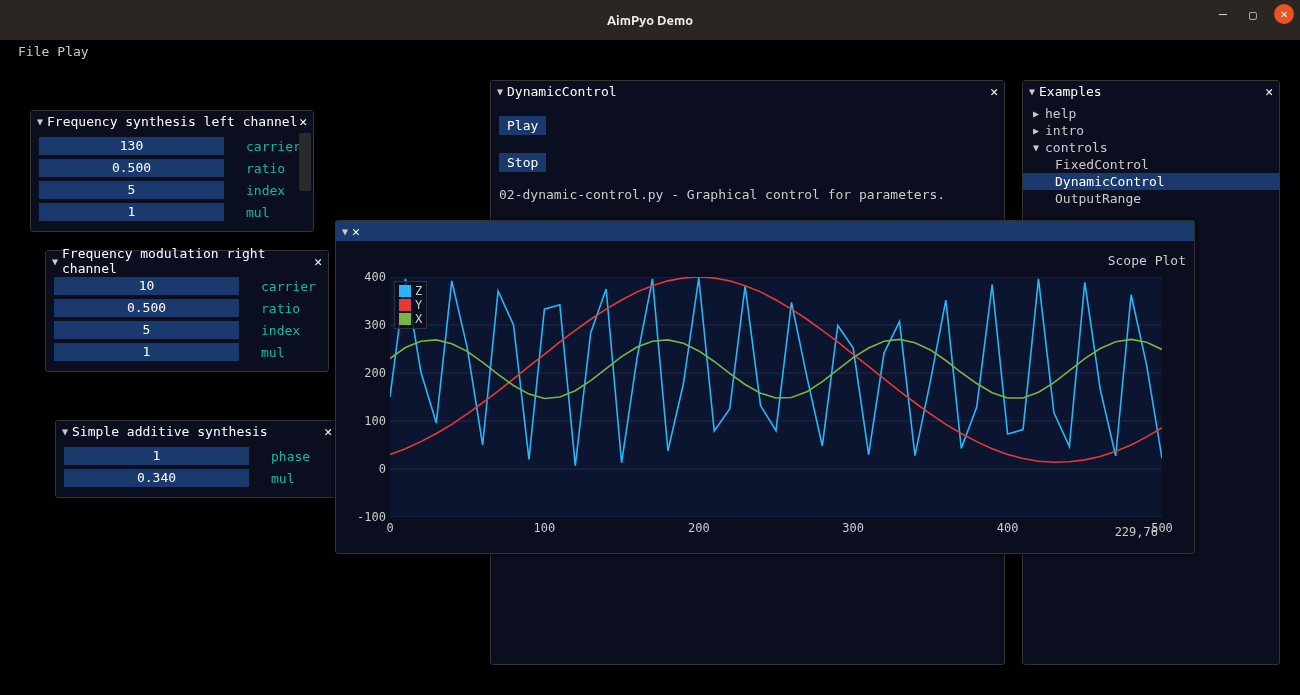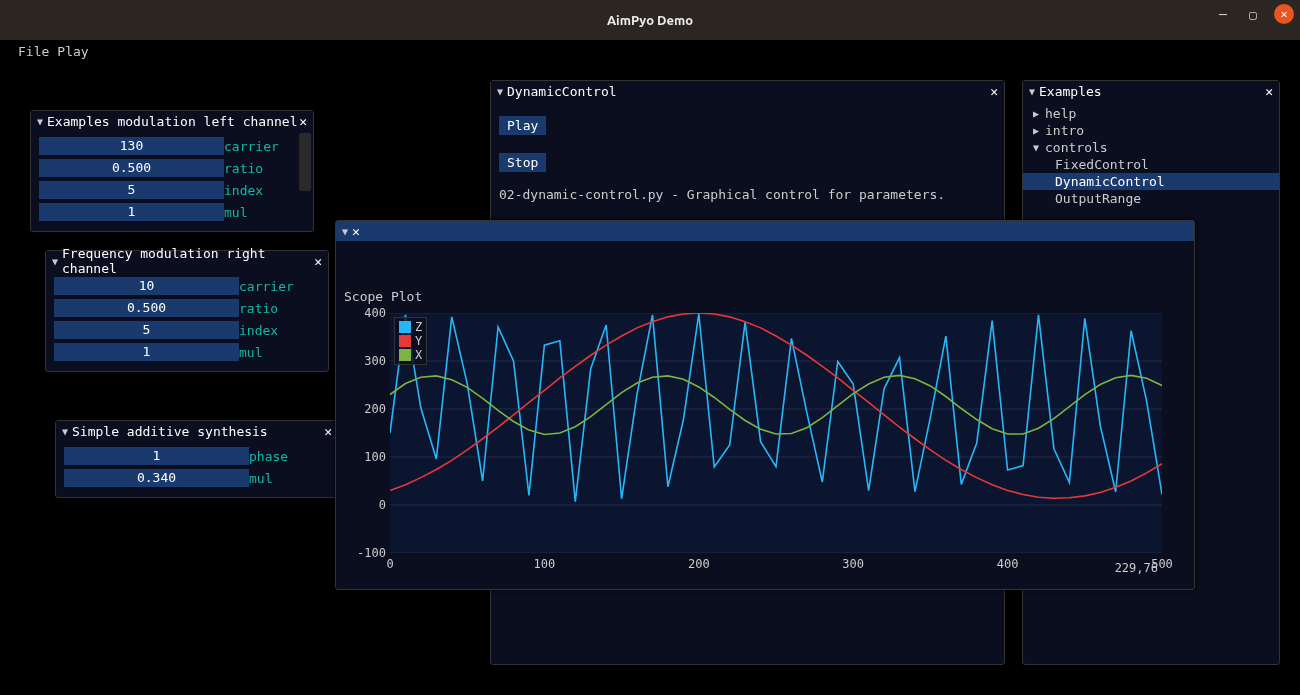--- a/index.html
+++ b/index.html
@@ -75,21 +75,21 @@
 
 .param-row {
   display: flex; align-items: center;
   margin-bottom: 4px;
 }
 .param-slider {
   width: 185px; height: 18px;
   background: #1a3a6e;
   color: #fff; text-align: center;
   line-height: 18px;
-  margin-right: 0;
+  margin-right: 22px;
   border: none;
 }
 .param-label { color: #14b8a6; }
 
 .scrollbar {
   position: absolute; right: 2px; top: 22px; bottom: 2px; width: 12px;
   background: transparent;
 }
 .scroll-thumb { width: 100%; height: 60%; background: #2a2a2a; border-radius: 2px; }
 
@@ -110,21 +110,21 @@
 .tree-item { display: flex; align-items: center; padding: 1px 10px; cursor: pointer; }
 .tree-item.selected { background: #1a3a6e; color: #fff; }
 .tree-caret { width: 12px; font-size: 10px; }
 .tree-indent1 { padding-left: 32px; }
 
 .chart-area {
   position: relative;
   width: 100%; height: 300px;
   background: #0a0e1e;
 }
-.chart-title { text-align: left; color: #ccc; padding: 6px 0; margin-top: 36px; }
+.chart-title { text-align: right; color: #ccc; padding: 6px 0; }
 .plot {
   position: absolute; left: 46px; right: 24px; top: 30px; bottom: 30px;
   background: #0c1530;
 }
 .legend {
   position: absolute; top: 4px; left: 4px;
   background: rgba(10,14,30,0.8);
   border: 1px solid #333;
   padding: 2px 4px;
 }
@@ -151,21 +151,21 @@
 <div class="menubar">
   <span>File</span>
   <span>Play</span>
 </div>
 
 <div class="workspace">
 
   <div class="panel" style="left:30px; top:60px; width:284px;">
     <div class="panel-header">
       <span class="tri">▼</span>
-      <span class="title">Examples modulation left channel</span>
+      <span class="title">Frequency synthesis left channel</span>
       <span class="closex">✕</span>
     </div>
     <div class="panel-body">
       <div class="param-row">
         <div class="param-slider">130</div>
         <div class="param-label">carrier</div>
       </div>
       <div class="param-row">
         <div class="param-slider">0.500</div>
         <div class="param-label">ratio</div>

